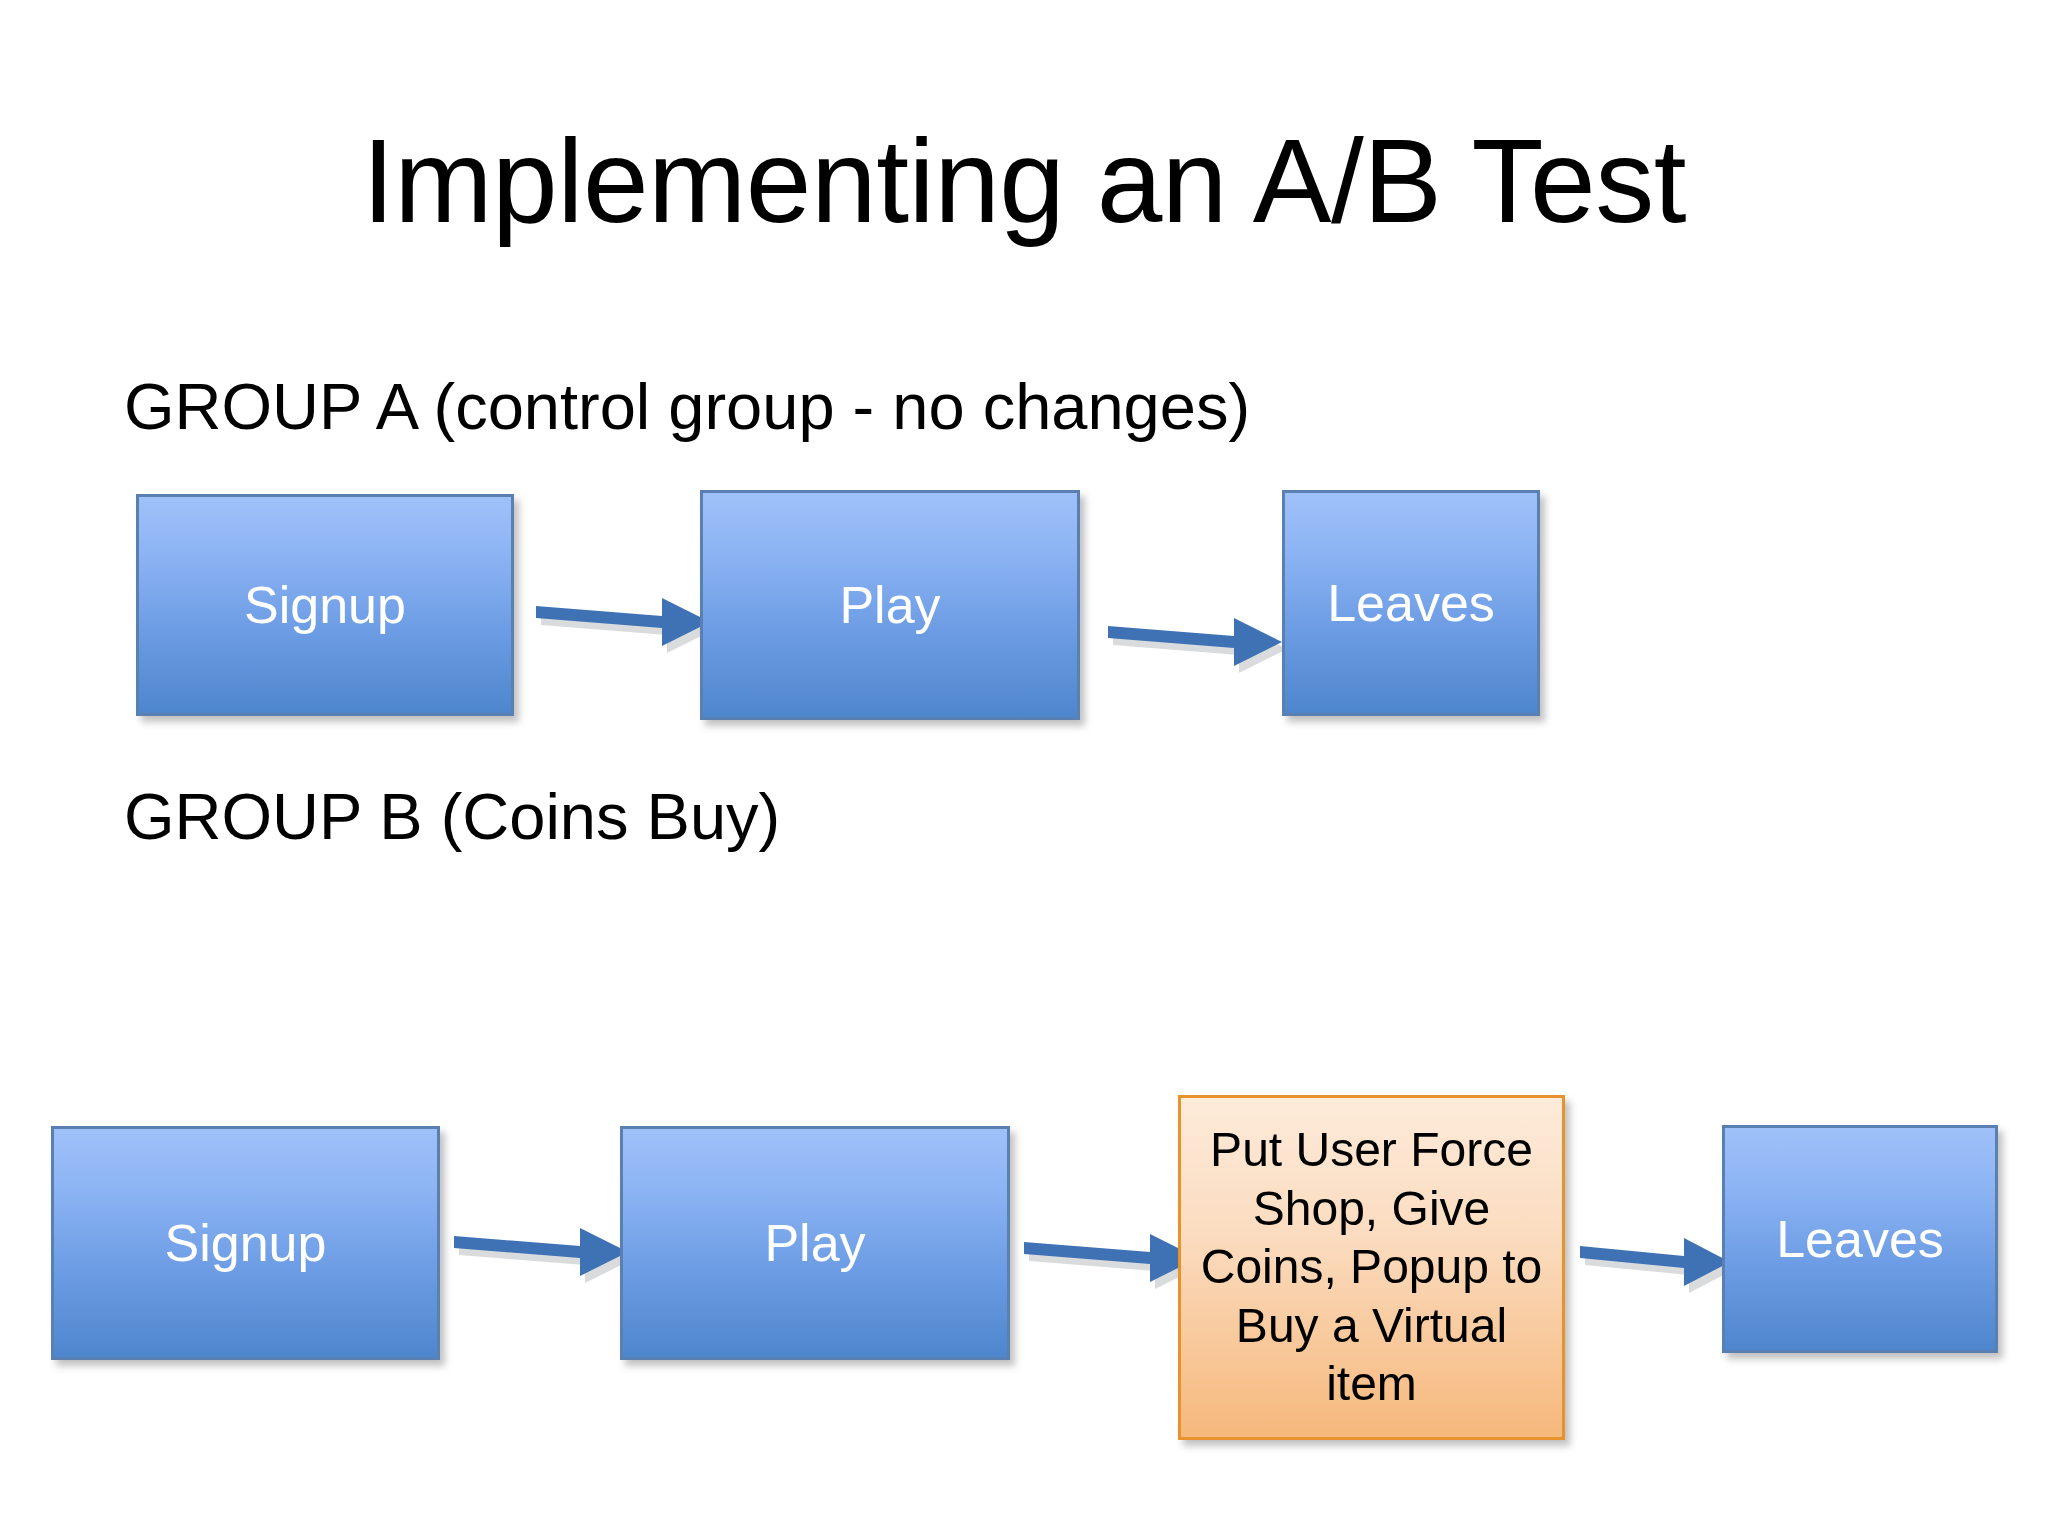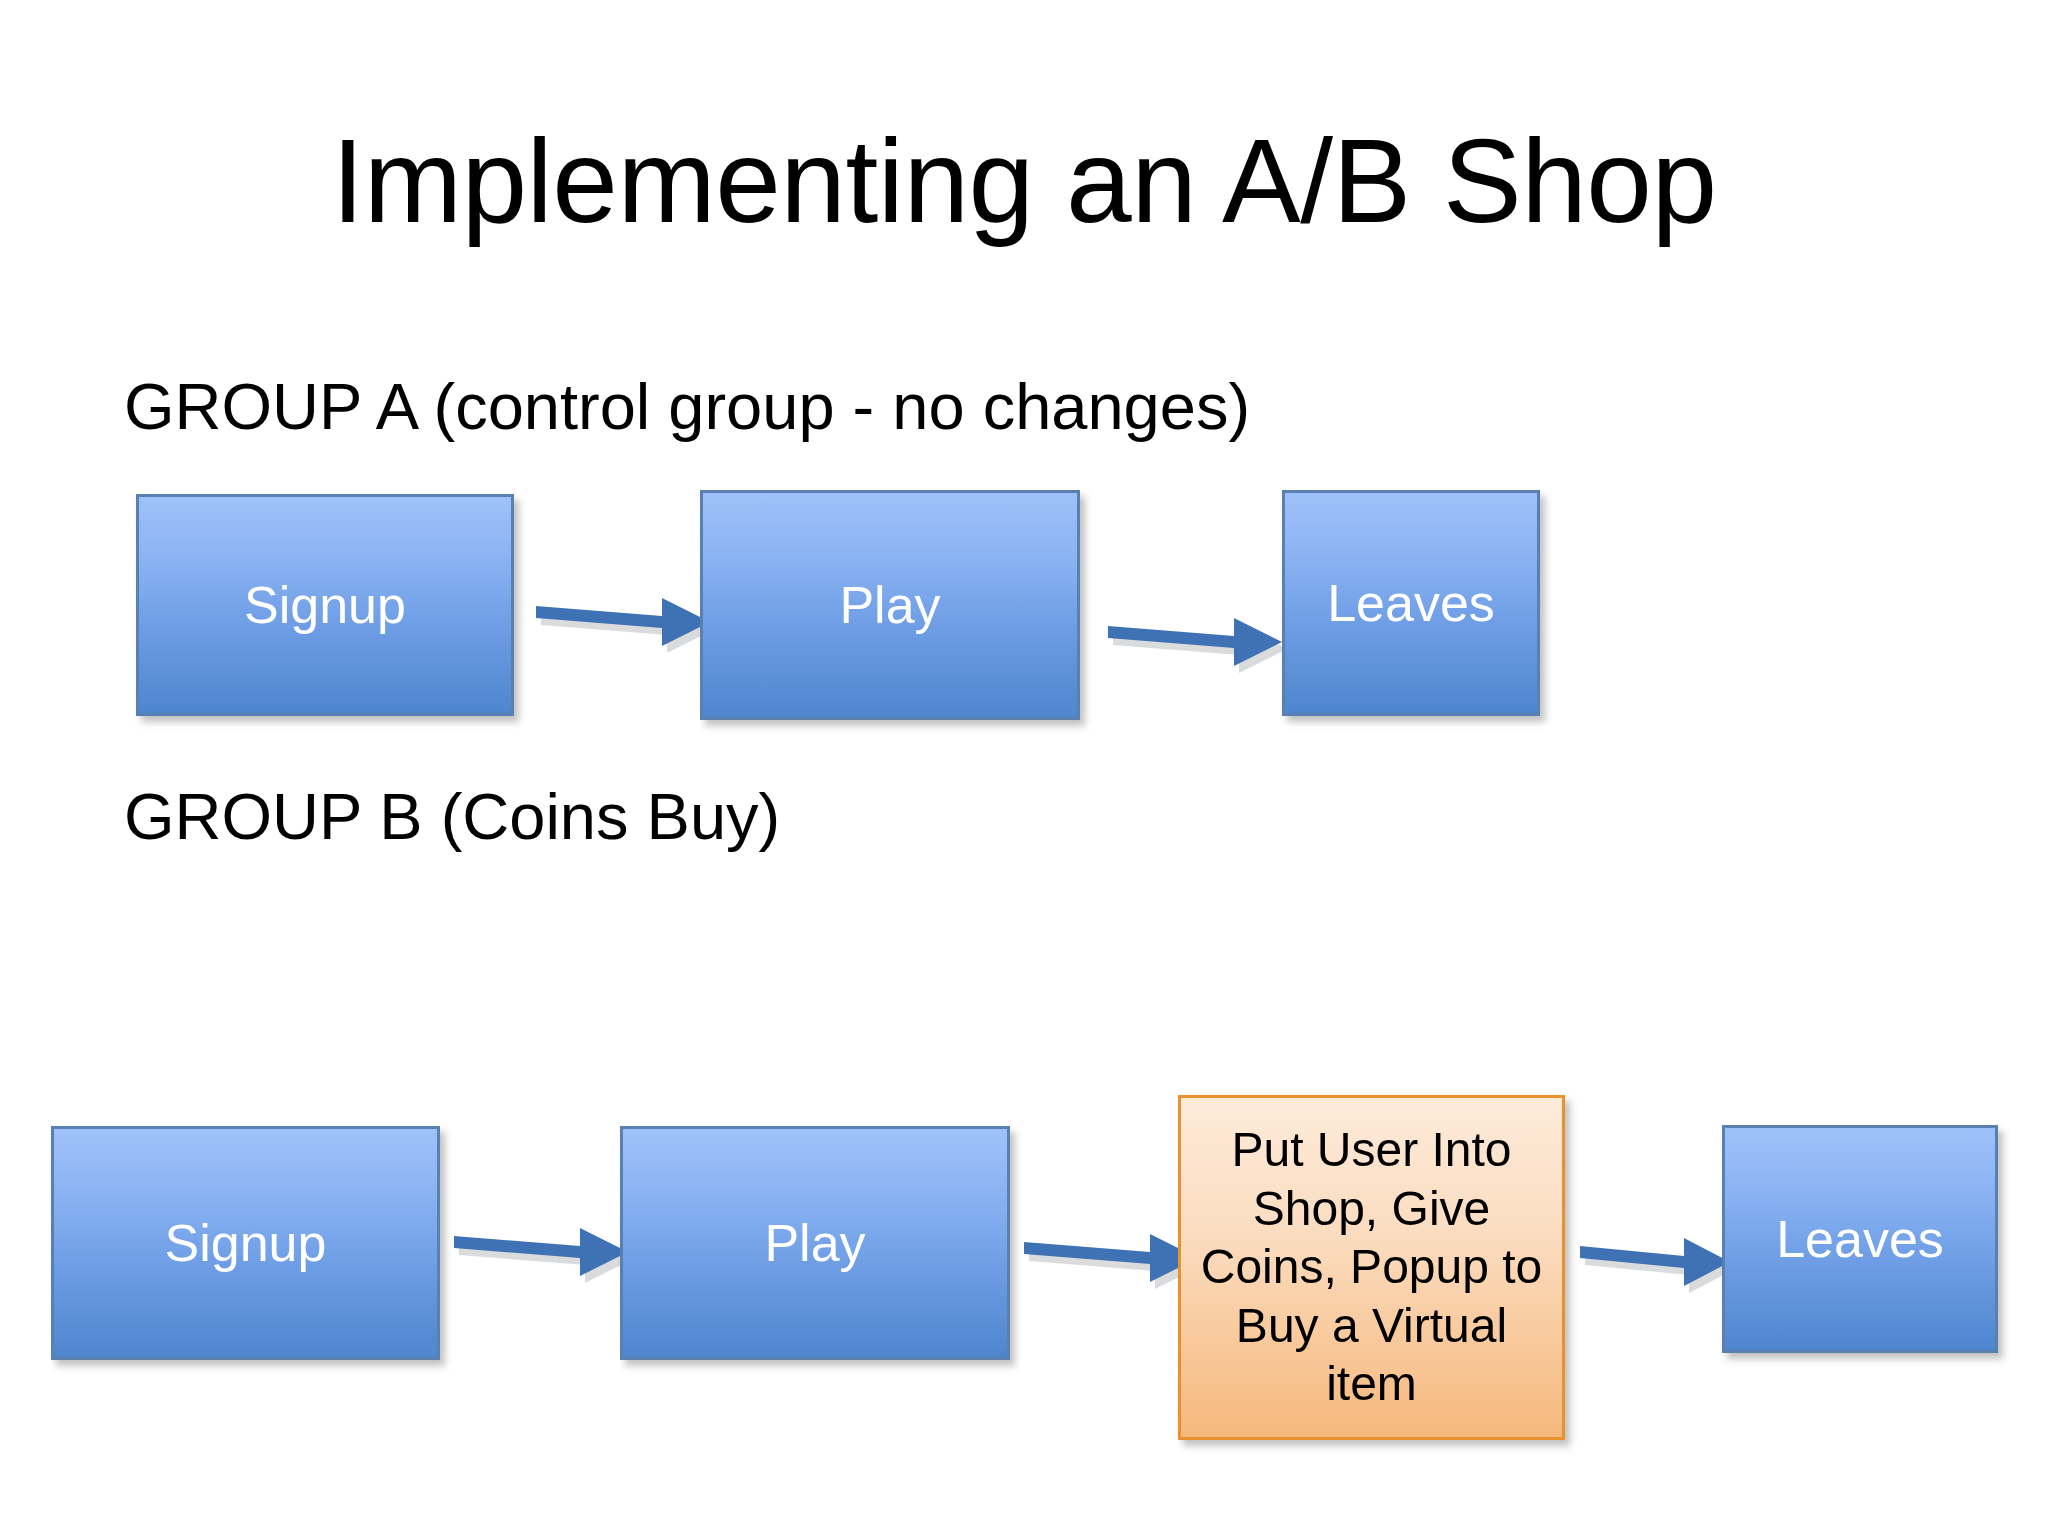--- a/index.html
+++ b/index.html
@@ -95,21 +95,21 @@
   #arrow-a-2 { left: 1106px; top: 608px;  width: 182px; height: 74px; }
   #arrow-b-1 { left: 452px;  top: 1218px; width: 182px; height: 74px; }
   #arrow-b-2 { left: 1022px; top: 1224px; width: 182px; height: 74px; }
   #arrow-b-3 { left: 1578px; top: 1228px; width: 158px; height: 74px; }
 </style>
 </head>
 <body>
 
 <div id="slide">
 
-  <div class="slide-title">Implementing an A/B Shop</div>
+  <div class="slide-title">Implementing an A/B Test</div>
 
   <div class="group-heading" id="group-a-heading">GROUP A (control group - no changes)</div>
 
   <div class="node node-blue" id="node-a-signup">
     <span class="node-label">Signup</span>
   </div>
 
   <div class="arrow" id="arrow-a-1">
     <svg width="182" height="74" viewBox="0 0 182 74" xmlns="http://www.w3.org/2000/svg">
       <g transform="translate(0,4)">
@@ -158,21 +158,21 @@
   <div class="arrow" id="arrow-b-2">
     <svg width="182" height="74" viewBox="0 0 182 74" xmlns="http://www.w3.org/2000/svg">
       <g transform="translate(0,4)">
         <path d="M2,14 L128,24 L128,6 L176,30 L128,54 L128,36 L2,26 Z" fill="#9aa0a6" opacity="0.38" transform="translate(5,7)"></path>
         <path d="M2,14 L128,24 L128,6 L176,30 L128,54 L128,36 L2,26 Z" fill="#3F72B5"></path>
       </g>
     </svg>
   </div>
 
   <div class="node node-orange" id="node-b-shop">
-    <span class="node-label">Put User Into Shop, Give Coins, Popup to Buy a Virtual item</span>
+    <span class="node-label">Put User Force Shop, Give Coins, Popup to Buy a Virtual item</span>
   </div>
 
   <div class="arrow" id="arrow-b-3">
     <svg width="158" height="74" viewBox="0 0 158 74" xmlns="http://www.w3.org/2000/svg">
       <g transform="translate(0,4)">
         <path d="M2,14 L106,24 L106,6 L152,30 L106,54 L106,36 L2,26 Z" fill="#9aa0a6" opacity="0.38" transform="translate(5,7)"></path>
         <path d="M2,14 L106,24 L106,6 L152,30 L106,54 L106,36 L2,26 Z" fill="#3F72B5"></path>
       </g>
     </svg>
   </div>

